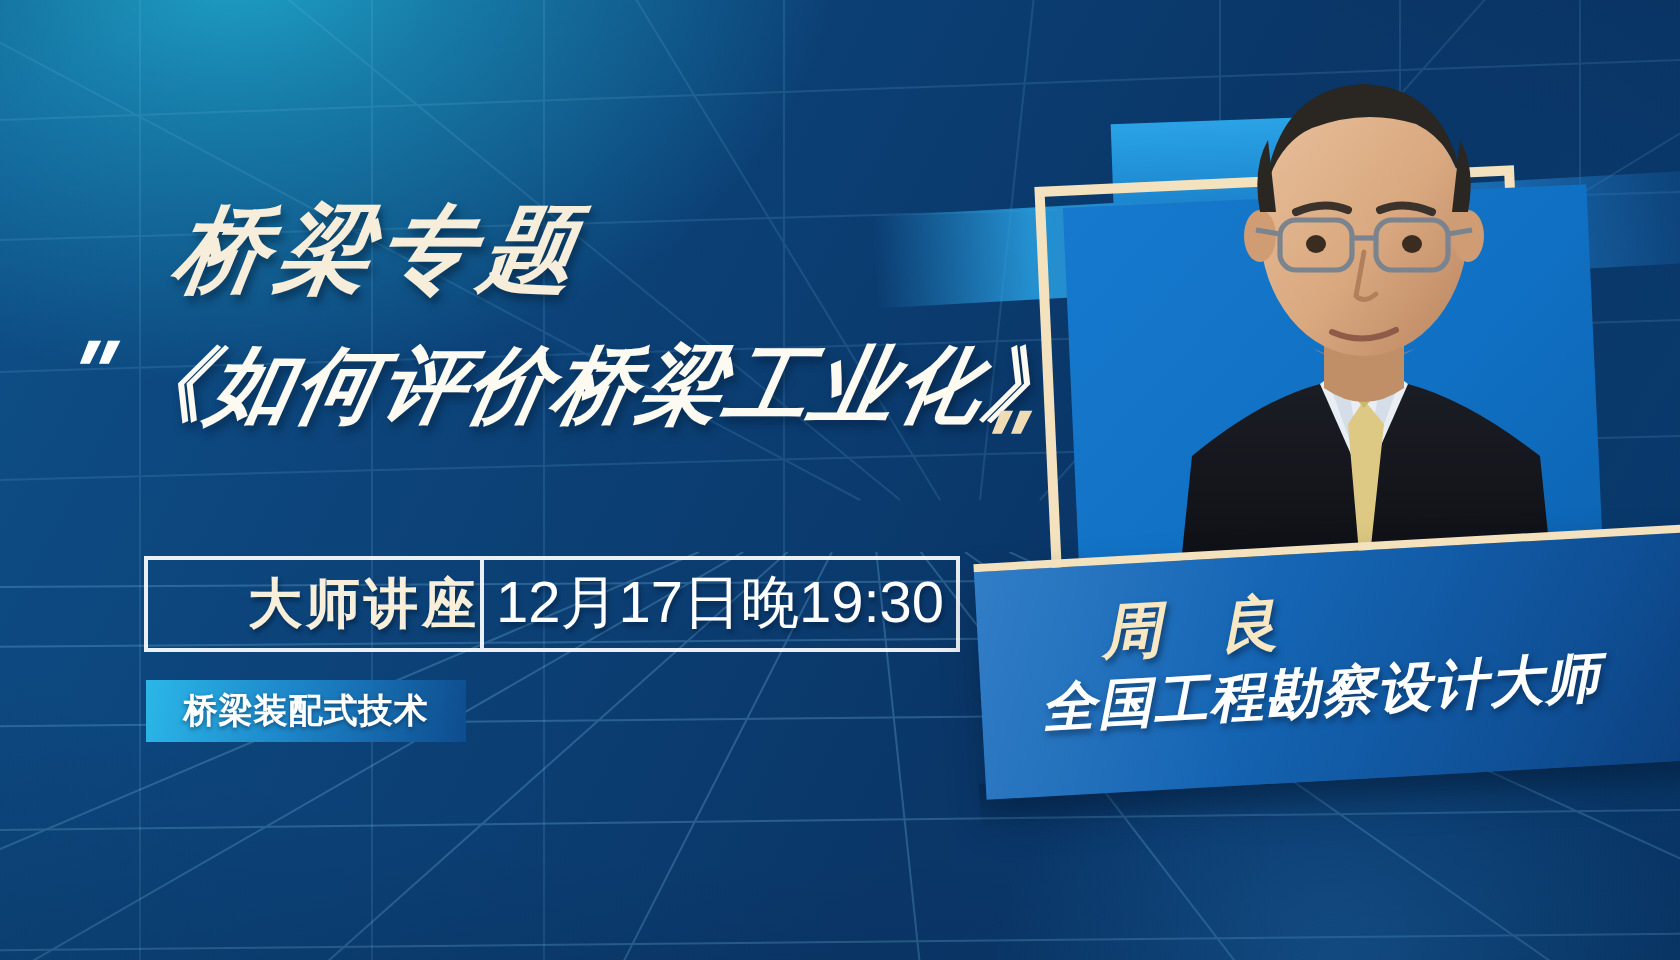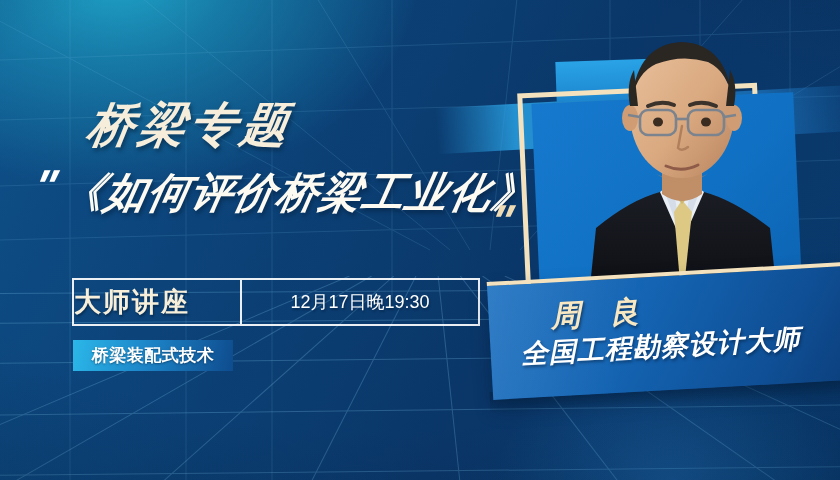--- a/index.html
+++ b/index.html
@@ -63,30 +63,30 @@
   .quote-open{left:34px;top:163px;color:#ffffff;transform:skewX(-14deg);}
   .quote-close{left:490px;top:198px;color:#f0dcb4;transform:skewX(-14deg);}
 
   
   .hbox{
     position:absolute;left:72px;top:278px;width:408px;height:48px;
     border:2px solid rgba(255,255,255,.92);
     display:flex;align-items:stretch;
   }
   .hbox-left{
-    width:168px;display:flex;align-items:center;justify-content:flex-start;
+    width:168px;display:flex;align-items:center;justify-content:flex-end;
     border-right:2px solid rgba(255,255,255,.92);
   }
   .hbox-left span{
     font-size:27px;font-weight:700;color:#f7efd9;letter-spacing:2px;
     text-shadow:1px 2px 2px rgba(3,25,50,.5);
   }
   .hbox-right{flex:1;display:flex;align-items:center;justify-content:center;}
   .hbox-right span{
-    font-size:18px;font-weight:400;color:#ffffff;letter-spacing:0px;
+    font-size:29px;font-weight:400;color:#ffffff;letter-spacing:0px;
     text-shadow:1px 2px 2px rgba(3,25,50,.45);
   }
 
   
   .chips{position:absolute;left:73px;top:340px;display:flex;gap:30px;}
   .chip{
     height:31px;display:flex;align-items:center;justify-content:center;
     color:#ffffff;font-size:17px;font-weight:700;letter-spacing:.5px;
     padding:0 14px;white-space:nowrap;
     text-shadow:0 1px 2px rgba(3,25,50,.5);

